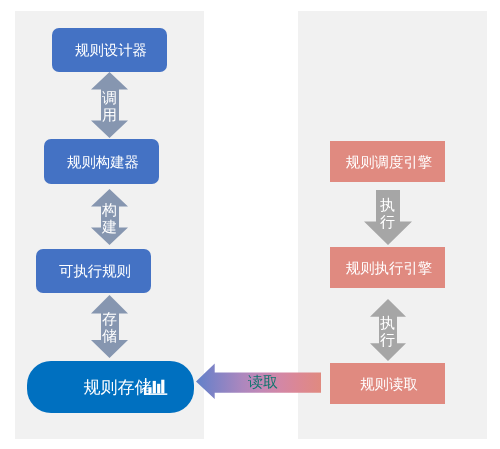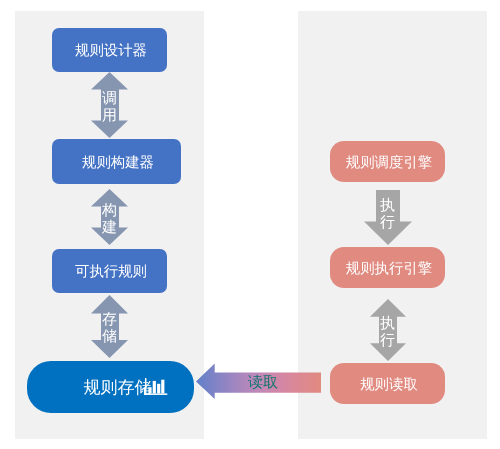--- a/index.html
+++ b/index.html
@@ -9,21 +9,21 @@
        text-rendering:geometricPrecision;}
   #stage{position:relative;width:500px;height:449px;}
   .panel{position:absolute;background:#F1F1F1;}
   #panel-left{left:15px;top:11.3px;width:188.6px;height:427.5px;}
   #panel-right{left:298.4px;top:11.3px;width:188.8px;height:427.5px;}
 
   .node{position:absolute;display:flex;align-items:center;justify-content:center;
         color:#ffffff;font-size:14.4px;letter-spacing:0px;white-space:nowrap;
         padding-left:3px;padding-top:4px;box-sizing:border-box;}
   .blue-box{background:#4472C4;border-radius:7px;}
-  .red-box{background:#E08A80;border-radius:14px;}
+  .red-box{background:#E08A80;border-radius:0;}
   .pill{background:#0070C0;border-radius:24px;font-size:17px;
         display:block;}
   .pill-label{position:absolute;left:37.2px;top:11.3px;line-height:30px;margin-left:19px;}
   .chart-icon{position:absolute;left:117.3px;top:16.6px;line-height:0;}
 
   .arrow-svg{position:absolute;}
   .vlabel{position:absolute;color:#ffffff;font-size:15px;line-height:17.1px;
      text-align:center;white-space:pre-line;font-family:"Liberation Sans",sans-serif;}
   .hlabel{position:absolute;color:#0f766e;font-size:15px;white-space:nowrap;letter-spacing:0px;}
 
@@ -78,24 +78,24 @@
         <stop offset="1.00" stop-color="#E08A80"></stop>
       </linearGradient>
     </defs>
     <path d="M0 18.6 L18.7 0.6 L18.7 9.6 L125 9.6 L125 29.7 L18.7 29.7 L18.7 36 Z" fill="url(#readgrad)"></path>
   </svg>
   <div class="hlabel" style="left:248px;top:374px;">读取</div>
 
   <div class="node blue-box" style="left:52px;top:28px;width:115px;height:43.7px;">
     <span>规则设计器</span>
   </div>
-  <div class="node blue-box" style="left:52px;top:139px;width:129px;height:44.5px;">
+  <div class="node blue-box" style="left:44px;top:139px;width:115px;height:44.5px;">
     <span>规则构建器</span>
   </div>
-  <div class="node blue-box" style="left:52px;top:249px;width:115px;height:43.5px;">
+  <div class="node blue-box" style="left:36px;top:249px;width:115px;height:43.5px;">
     <span>可执行规则</span>
   </div>
   <div class="node pill" style="left:27.3px;top:361.4px;width:166.7px;height:51.6px;">
     <span class="pill-label">规则存储</span>
     <span class="chart-icon">
       <svg width="23" height="17.5" viewBox="0 0 23 17.5">
         <rect x="0" y="0" width="1.4" height="16.9" fill="#ffffff"></rect>
         <rect x="0" y="15.4" width="22.3" height="1.5" fill="#ffffff"></rect>
         <rect x="3.4" y="9.2" width="3.2" height="6.2" fill="#ffffff"></rect>
         <rect x="7.7" y="2.9" width="3.2" height="12.5" fill="#ffffff"></rect>

